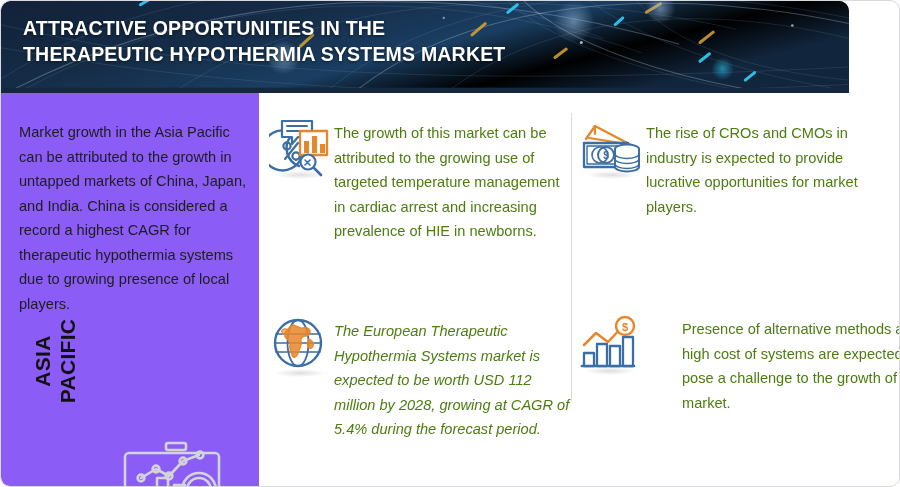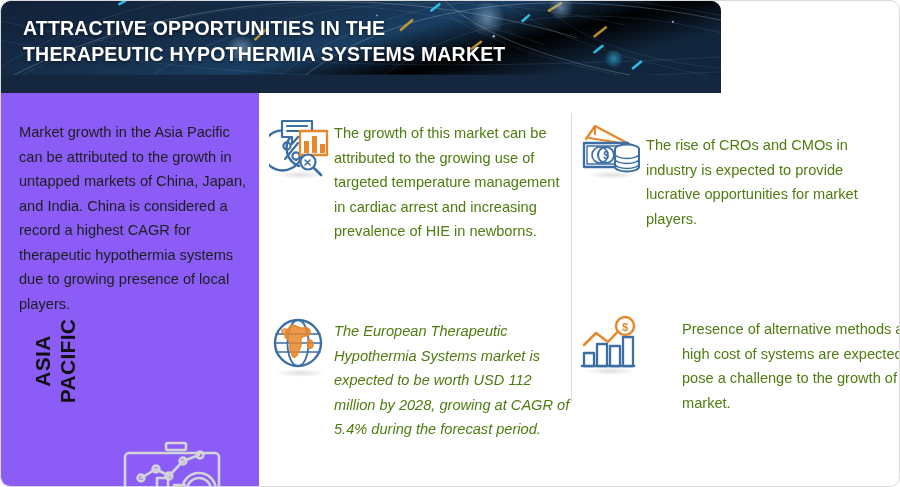--- a/index.html
+++ b/index.html
@@ -16,21 +16,21 @@
     background: #ffffff;
     border: 1px solid #d8dadd;
     border-radius: 10px;
     overflow: hidden;
   }
 
   
   .header {
     position: absolute;
     left: 0; top: 0;
-    width: 720px; height: 92px;
+    width: 848px; height: 92px;
     background:
       radial-gradient(ellipse 280px 120px at 64% 42%, rgba(120,160,210,0.22), rgba(120,160,210,0) 70%),
       radial-gradient(ellipse 200px 90px at 86% 20%, rgba(90,140,200,0.18), rgba(90,140,200,0) 70%),
       linear-gradient(100deg, #13233a 0%, #152c47 38%, #173css 55%, #16395c 72%, #12293f 100%);
     background-color: #14273f;
     border-radius: 10px 10px 0 0;
     overflow: hidden;
   }
   .header-bg { position: absolute; inset: 0; }
   .header-title {
@@ -99,21 +99,21 @@
     color: #4d7c0f;
   }
 
   .card-a { left: 268px; top: 118px; }
   .card-a .card-text { left: 65px; top: 2px; width: 240px; }
 
   .card-b { left: 268px; top: 316px; }
   .card-b .card-text { left: 65px; top: 2px; width: 240px; font-style: italic; }
 
   .card-c { left: 580px; top: 118px; }
-  .card-c .card-text { left: 65px; top: 2px; width: 250px; margin-top: 12px; }
+  .card-c .card-text { left: 65px; top: 2px; width: 250px; }
 
   .card-d { left: 578px; top: 314px; }
   .card-d .card-text { left: 67px; top: 2px; width: 250px; margin-left: 36px; }
 
   .icon-shadow {
     position: absolute;
     left: 6px; top: 52px;
     width: 50px; height: 8px;
     border-radius: 50%;
     background: radial-gradient(ellipse at center, rgba(0,0,0,0.13), rgba(0,0,0,0) 72%);

